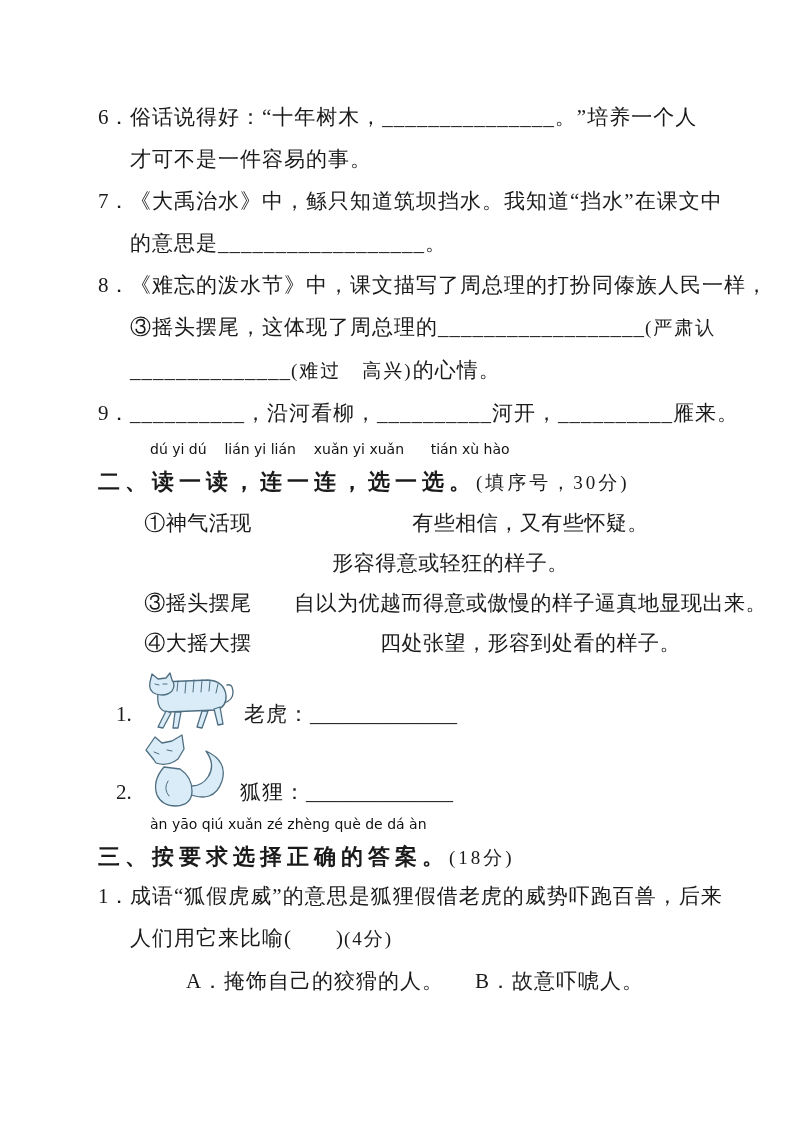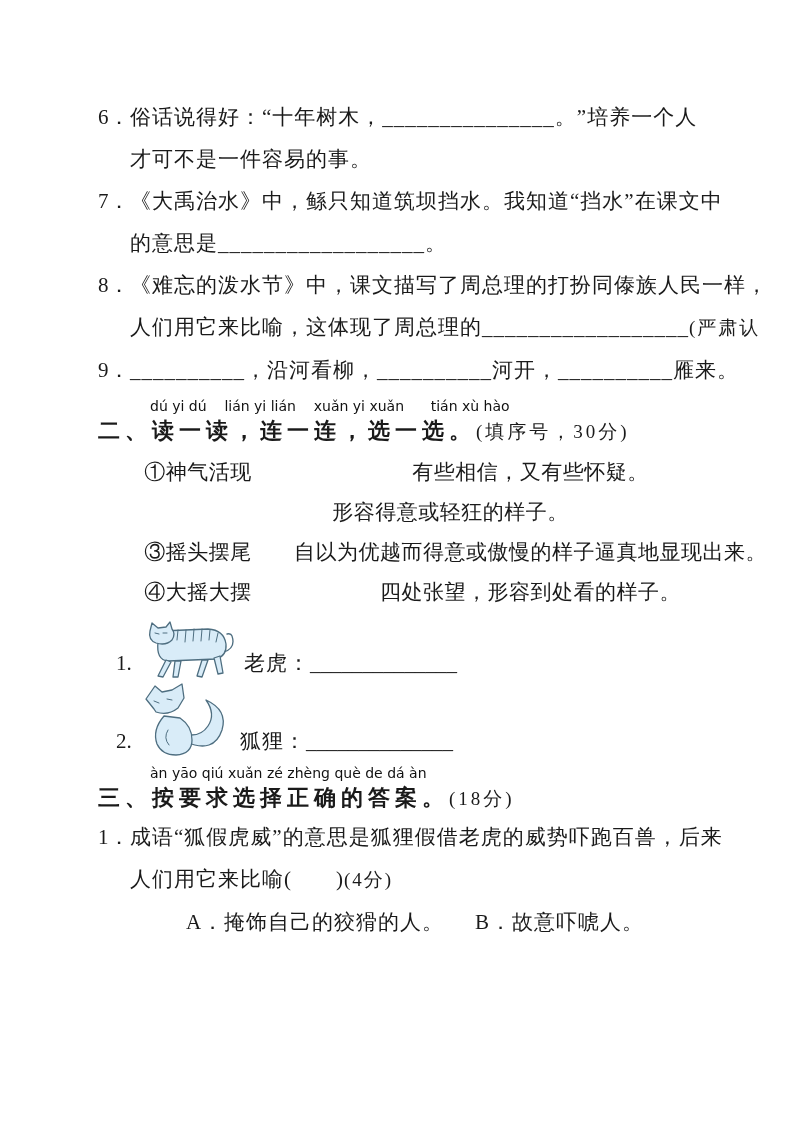--- a/index.html
+++ b/index.html
@@ -14,21 +14,21 @@
     padding-left:32px;letter-spacing:1px;max-width:640px;white-space:nowrap;
   }
   .q-num{position:absolute;left:0;top:0;letter-spacing:0;}
   .kai{font-size:19px;letter-spacing:2px;}
   
   .pinyin{
     font-family:"DejaVu Sans",sans-serif;font-size:14px;line-height:15px;
     margin:8px 0 0 52px;white-space:pre;color:#111;
   }
   
-  .sec-title{font-size:22px;line-height:34px;white-space:nowrap;}
+  .sec-title{font-size:22px;line-height:34px;white-space:nowrap;margin-top:8px;}
   .sec-bold{font-weight:bold;letter-spacing:5px;}
   .sec-score{font-weight:normal;font-size:19px;letter-spacing:3px;}
   
   .pairs{margin-top:3px;text-align:center;}
   .pair{display:flex;font-size:21px;line-height:40px;margin-left:20px;letter-spacing:0.5px;}
   .idiom{flex:none;width:160px;}
   .def{flex:1;white-space:nowrap;}
   
   .animal{display:flex;align-items:flex-end;margin-left:18px;font-size:21px;line-height:30px;}
   .animal.first{margin-top:6px;}
@@ -62,21 +62,24 @@
     </div>
     <div class="q-line">
       <span>的意思是__________________。</span>
     </div>
 
     <div class="q-line">
       <span class="q-num">8．</span>
       <span>《难忘的泼水节》中，课文描写了周总理的打扮同傣族人民一样，</span>
     </div>
     <div class="q-line">
-      <span>人们用它来比喻，这体现了周总理的__________________</span><span class="kai">(严肃认</span>
+      <span>③摇头摆尾，这体现了周总理的__________________</span><span class="kai">(严肃认</span>
+    </div>
+    <div class="q-line">
+      <span>______________</span><span class="kai">(难过　高兴)</span><span>的心情。</span>
     </div>
 
     <div class="q-line">
       <span class="q-num">9．</span>
       <span>__________，沿河看柳，__________河开，__________雁来。</span>
     </div>
   </div>
 
   <div class="pinyin">dú yi dú    lián yi lián    xuǎn yi xuǎn      tián xù hào</div>
   <div class="sec-title">

